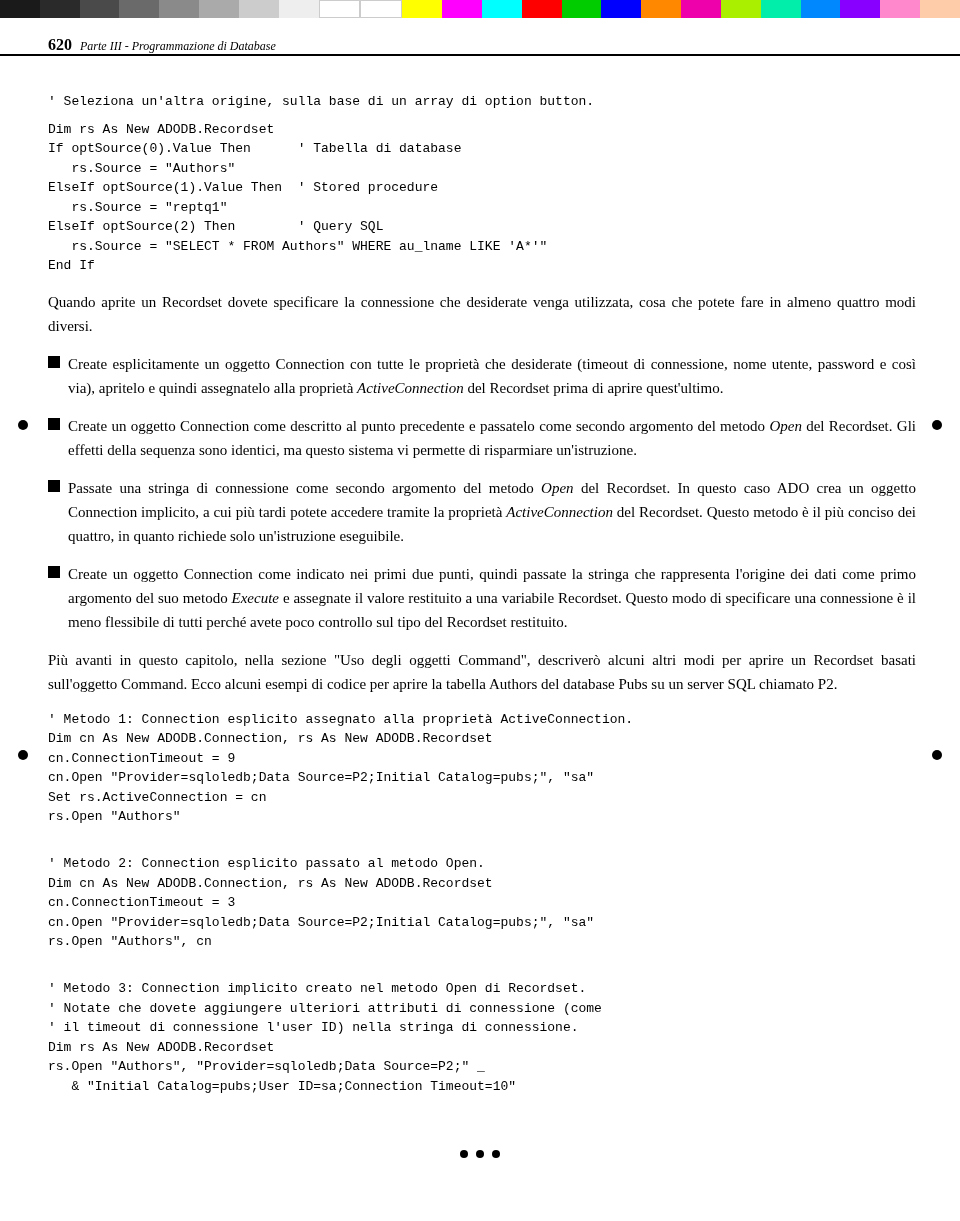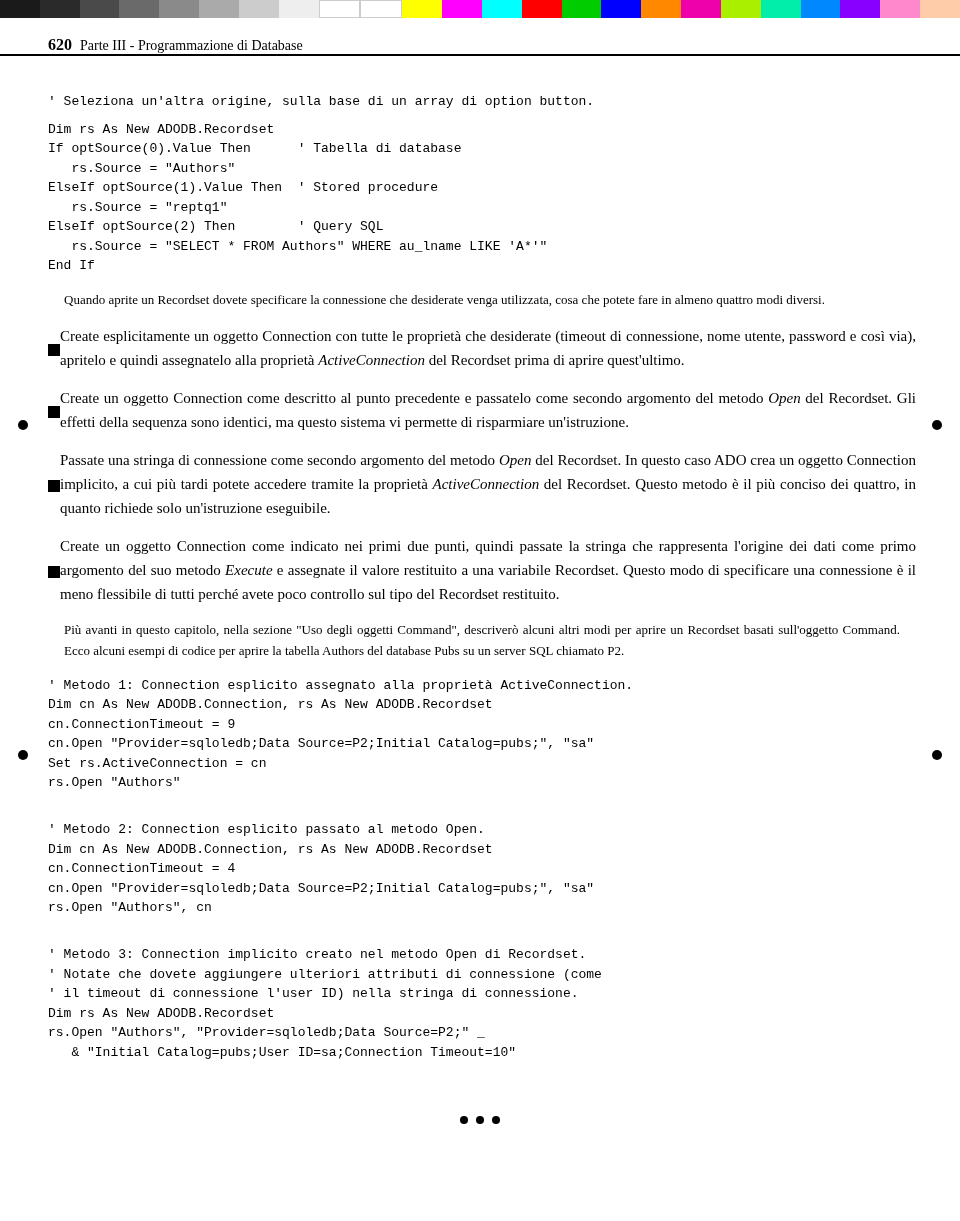--- a/index.html
+++ b/index.html
@@ -29,55 +29,56 @@
       border-bottom: 2px solid #000;
       display: flex;
       align-items: baseline;
       gap: 8px;
     }
     .page-number {
       font-weight: bold;
       font-size: 16px;
     }
     .page-title-text {
-      font-size: 14px;
+      font-style: italic;
+      font-size: 12px;
     }
 
     
     .content {
       padding: 28px 44px 28px 48px;
     }
 
     
     .code-block {
       font-family: 'Courier New', Courier, monospace;
       font-size: 13px;
       line-height: 1.5;
       margin: 8px 0;
       white-space: pre;
     }
 
     
     .para {
-      font-size: 13px;
+      font-size: 15px;
       line-height: 1.6;
-      margin: 14px 16px;
+      margin: 14px 0;
       text-align: justify;
     }
 
     
     .bullet-list {
       margin: 10px 0 10px 0;
       list-style: none;
       padding: 0;
     }
     .bullet-list li {
       display: flex;
-      align-items: center;
-      gap: 0;
+      align-items: flex-start;
+      gap: 8px;
       margin-bottom: 14px;
       line-height: 1.6;
       font-size: 15px;
       text-align: justify;
     }
     .bullet-square {
       display: inline-block;
       min-width: 12px;
       height: 12px;
       background: #000;
@@ -208,21 +209,21 @@
     <div class="code-block">' Metodo 1: Connection esplicito assegnato alla proprietà ActiveConnection.
 Dim cn As New ADODB.Connection, rs As New ADODB.Recordset
 cn.ConnectionTimeout = 9
 cn.Open "Provider=sqloledb;Data Source=P2;Initial Catalog=pubs;", "sa"
 Set rs.ActiveConnection = cn
 rs.Open "Authors"</div>
 
     <div class="code-block">
 ' Metodo 2: Connection esplicito passato al metodo Open.
 Dim cn As New ADODB.Connection, rs As New ADODB.Recordset
-cn.ConnectionTimeout = 4
+cn.ConnectionTimeout = 3
 cn.Open "Provider=sqloledb;Data Source=P2;Initial Catalog=pubs;", "sa"
 rs.Open "Authors", cn</div>
 
     <div class="code-block">
 ' Metodo 3: Connection implicito creato nel metodo Open di Recordset.
 ' Notate che dovete aggiungere ulteriori attributi di connessione (come
 ' il timeout di connessione l'user ID) nella stringa di connessione.
 Dim rs As New ADODB.Recordset
 rs.Open "Authors", "Provider=sqloledb;Data Source=P2;" _
    &amp; "Initial Catalog=pubs;User ID=sa;Connection Timeout=10"</div>

